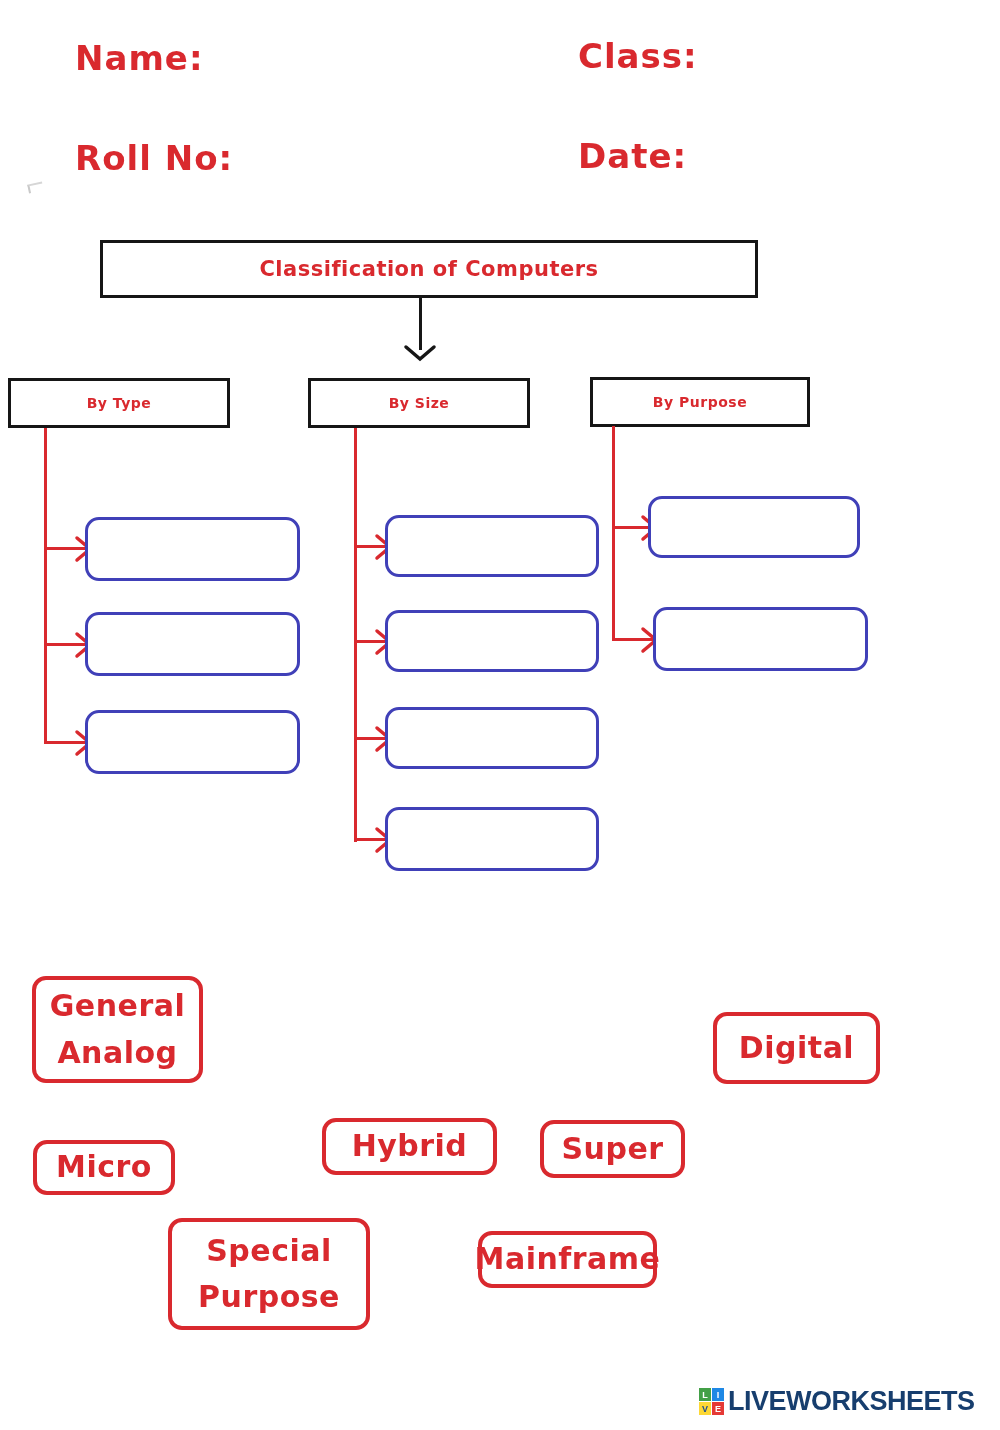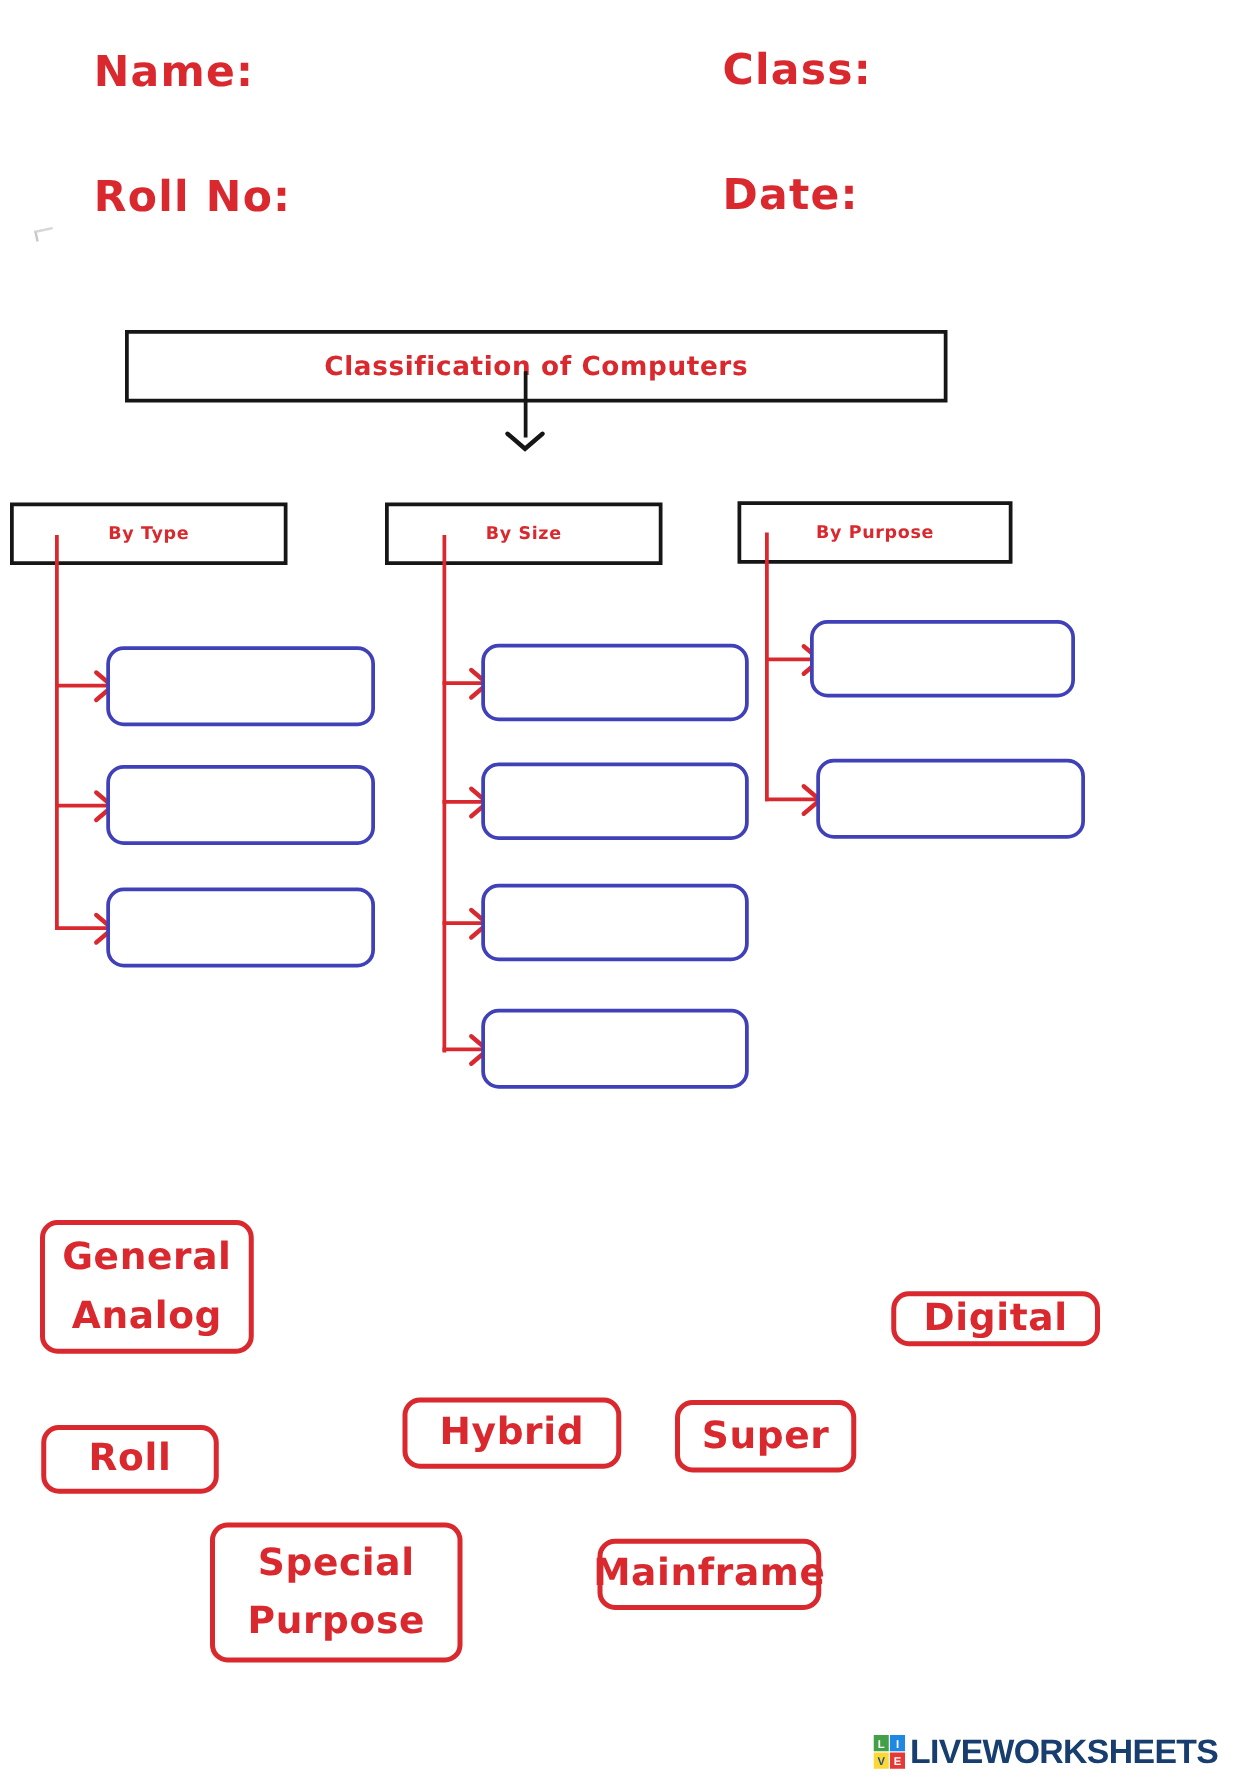--- a/index.html
+++ b/index.html
@@ -9,21 +9,21 @@
     font-family:"DejaVu Sans","Liberation Sans",sans-serif;overflow:hidden;
   }
   
   .field-label{
     position:absolute;color:#d9292e;font-weight:bold;font-size:34px;letter-spacing:1px;
     white-space:nowrap;
   }
   
   .node{
     position:absolute;border:3px solid #161616;background:#ffffff;
-    display:flex;align-items:center;justify-content:center;box-sizing:border-box;margin-top:24px;
+    display:flex;align-items:center;justify-content:center;box-sizing:border-box;
   }
   .node span{color:#d9292e;font-weight:bold;}
   .root-node span{font-size:21px;letter-spacing:0.5px;}
   .branch-node span{font-size:14px;letter-spacing:0.5px;}
   
   .bline{position:absolute;background:#161616;width:3px;}
   .rline-v{position:absolute;background:#d9292e;width:3px;}
   .rline-h{position:absolute;background:#d9292e;height:3px;}
   .chev{position:absolute;}
   
@@ -132,22 +132,22 @@
       <path d="M3 3 L16 14 L3 25" fill="none" stroke="#d9292e" stroke-width="3.5" stroke-linecap="round"></path>
     </svg>
   <svg class="chev" style="left:640px;top:626px" width="20" height="28" viewBox="0 0 20 28">
       <path d="M3 3 L16 14 L3 25" fill="none" stroke="#d9292e" stroke-width="3.5" stroke-linecap="round"></path>
     </svg>
 
   <div class="slot" style="left:648px;top:496px;width:212px;height:62px"></div>
   <div class="slot" style="left:653px;top:607px;width:215px;height:64px"></div>
 
   <div class="chip" style="left:32px;top:976px;width:171px;height:107px">General Analog</div>
-  <div class="chip" style="left:713px;top:1033px;width:167px;height:44px">Digital</div>
-  <div class="chip" style="left:33px;top:1140px;width:142px;height:55px">Roll</div>
+  <div class="chip" style="left:713px;top:1012px;width:167px;height:72px">Digital</div>
+  <div class="chip" style="left:33px;top:1140px;width:142px;height:55px">Micro</div>
   <div class="chip" style="left:322px;top:1118px;width:175px;height:57px">Hybrid</div>
   <div class="chip" style="left:540px;top:1120px;width:145px;height:58px">Super</div>
   <div class="chip" style="left:168px;top:1218px;width:202px;height:112px">Special Purpose</div>
   <div class="chip" style="left:478px;top:1231px;width:179px;height:57px">Mainframe</div>
 
   <div class="logo">
     <div class="logo-grid">
       <div class="logo-sq sq-l">L</div>
       <div class="logo-sq sq-i">I</div>
       <div class="logo-sq sq-v">V</div>

